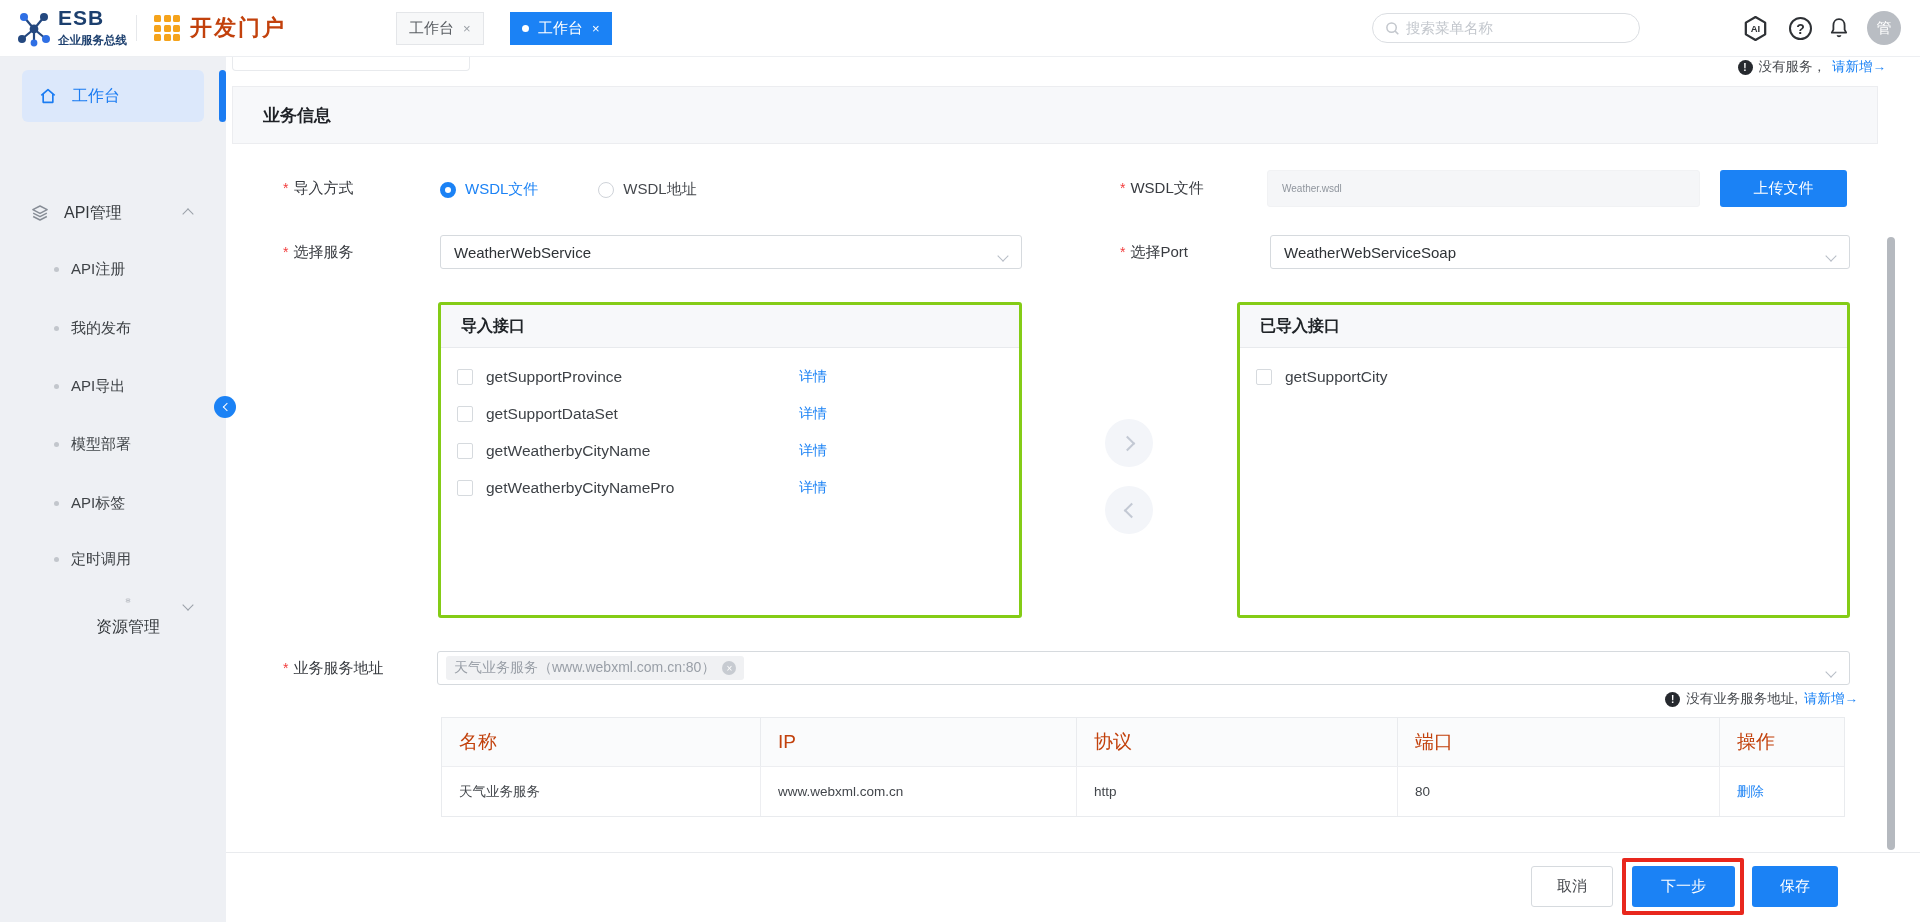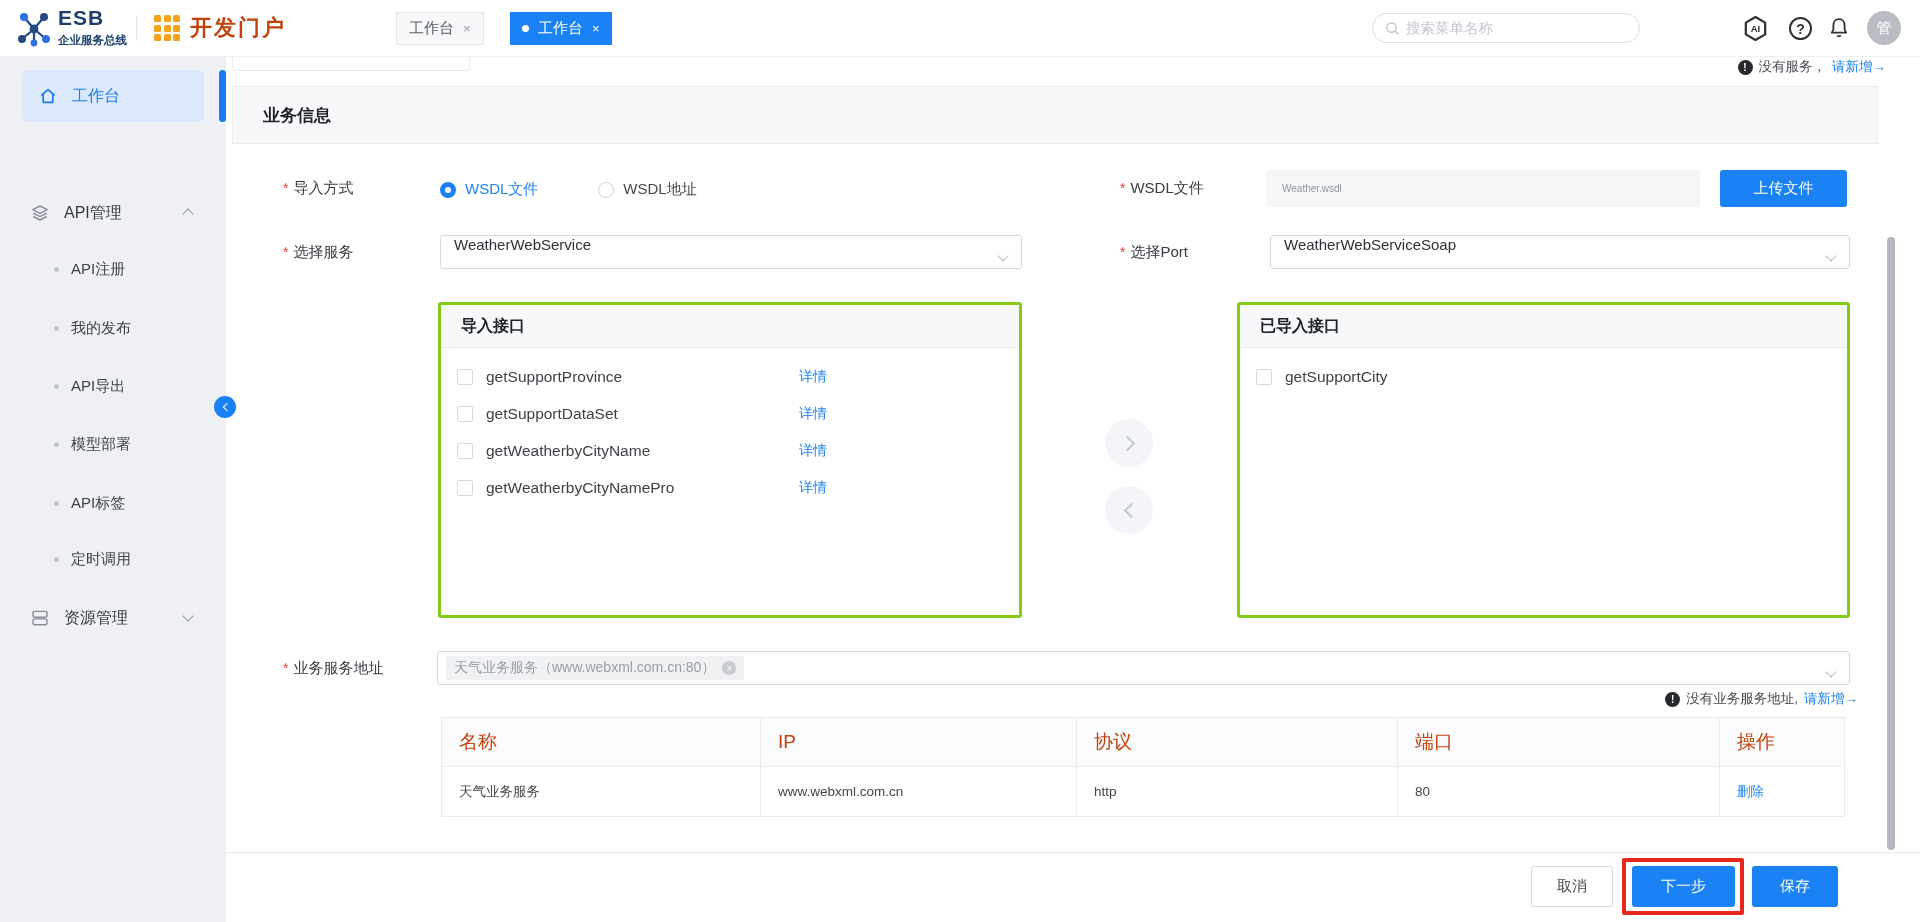--- a/index.html
+++ b/index.html
@@ -66,21 +66,21 @@
   .radio-opt + .radio-opt { margin-left:60px; }
   .radio-circle { width:16px; height:16px; border-radius:50%; background:#fff; flex:none; }
   .radio-circle.on { border:5px solid #1b82f5; }
   .radio-circle.off { border:1px solid #cfd3d9; }
   .radio-opt .rlbl { font-size:15px; color:#45484d; }
   .radio-opt.selected .rlbl { color:#1b82f5; }
 
   .wsdl-input { position:absolute; left:1267px; top:170px; width:433px; height:37px; background:#f5f6f8; border:1px solid #f1f2f4; border-radius:3px; padding-left:14px; font-size:10px; color:#8f959d; font-family:inherit; outline:none; }
   .upload-btn { position:absolute; left:1720px; top:170px; width:127px; height:37px; background:#1b82f5; color:#fff; border:none; border-radius:3px; font-size:15px; cursor:pointer; font-family:inherit; }
 
-  .select { position:absolute; height:34px; border:1px solid #d6dade; border-radius:3px; background:#fff; display:flex; align-items:flex-start; padding:0 15px 0 13px; font-size:15px; color:#2e3236; cursor:pointer; }
+  .select { position:absolute; height:34px; border:1px solid #d6dade; border-radius:3px; background:#fff; display:flex; align-items:center; padding:0 15px 0 13px; font-size:15px; color:#2e3236; cursor:pointer; }
   .sel-service { left:440px; top:235px; width:582px; }
   .sel-port { left:1270px; top:235px; width:580px; }
   .select .sel-chev { position:absolute; right:14px; top:13px; }
 
   .panel { position:absolute; top:302px; height:316px; background:#fff; border:3px solid #84cc16; border-radius:3px; }
   .panel-left { left:438px; width:584px; }
   .panel-right { left:1237px; width:613px; }
   .panel-header { height:43px; background:#f7f8fa; border-bottom:1px solid #e8eaed; display:flex; align-items:center; padding-left:20px; font-size:16px; font-weight:bold; color:#202428; }
   .panel-body { padding-top:10px; }
   .pitem { height:37px; display:flex; align-items:center; padding-left:16px; position:relative; }
@@ -227,21 +227,21 @@
     </div>
     <div class="side-sub" style="top:429px;">
       <span class="sub-dot"></span>
       <span>API标签</span>
     </div>
     <div class="side-sub" style="top:485px;">
       <span class="sub-dot"></span>
       <span>定时调用</span>
     </div>
 
-    <div class="side-group" style="top:542px;">
+    <div class="side-group" style="top:542px;flex-direction:column;">
       <svg width="20" height="20" viewBox="0 0 24 24">
         <rect x="3.6" y="4" width="16.8" height="7" rx="2.4" fill="none" stroke="#878d96" stroke-width="1.7"></rect>
         <rect x="3.6" y="13" width="16.8" height="7" rx="2.4" fill="none" stroke="#878d96" stroke-width="1.7"></rect>
       </svg>
       <span>资源管理</span>
       <span class="gchev"><span class="chev down"></span></span>
     </div>
 
     <button class="collapse-btn">
       <span class="chev wleft"></span>

